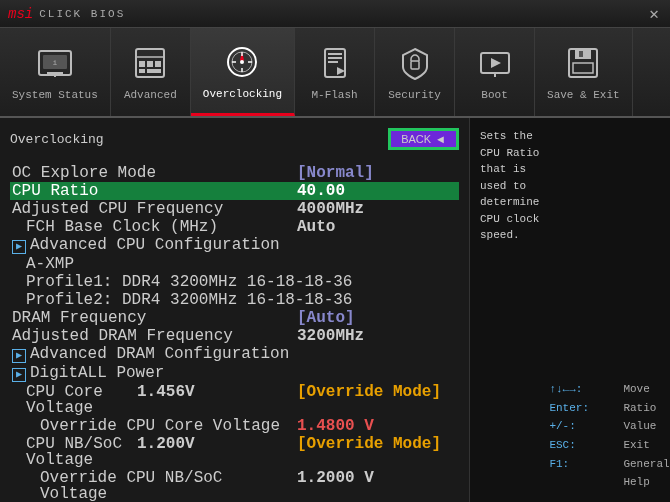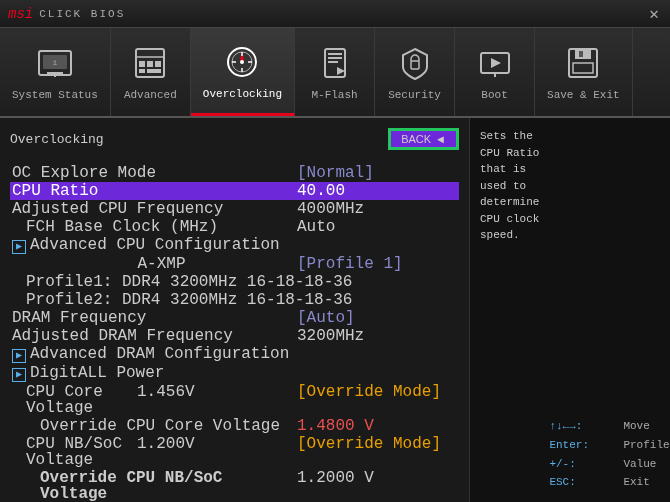--- a/index.html
+++ b/index.html
@@ -132,35 +132,36 @@
       margin-bottom: 8px;
       clear: both;
     }
     .bios-row {
       display: flex;
       width: 100%;
       line-height: 16px;
       padding: 1px 2px;
     }
     .bios-row.selected {
-      background: #6d28d9;
+      background: #15803d;
       color: #fff;
       gap: 11px;
     }
     .bios-key {
       flex: 1;
       color: #ccc;
     }
     .bios-row.selected .bios-key {
       color: #fff;
     }
     .bios-val {
       min-width: 160px;
       text-align: left;
       color: #ccc;
+      font-weight: bold;
     }
     .bios-row.selected .bios-val {
       color: #fff;
     }
     .bios-val.orange {
       color: #e8a000;
     }
     .bios-val.red {
       color: #e85050;
     }
@@ -338,22 +339,21 @@
           <span class="bios-val normal">4000MHz</span>
         </div>
         <div class="bios-row">
           <span class="bios-key" style="padding-left: 14px;">FCH Base Clock (MHz)</span>
           <span class="bios-val normal">Auto</span>
         </div>
         <div class="bios-row">
           <span class="bios-key" style="padding-left: 0px;"><span class="group-icon">▶</span>Advanced CPU Configuration</span>
         </div>
         <div class="bios-row">
-          <span class="bios-key" style="padding-left: 14px; text-align: center;">A-XMP</span>
-          <span class="bios-val bracket">[Profile 1]</span>
+          <span class="bios-key" style="padding-left: 14px;">A-XMP</span>
         </div>
         <div class="bios-row">
           <span class="bios-key" style="padding-left: 14px;">Profile1: DDR4 3200MHz 16-18-18-36</span>
         </div>
         <div class="bios-row">
           <span class="bios-key" style="padding-left: 14px;">Profile2: DDR4 3200MHz 16-18-18-36</span>
         </div>
         <div class="bios-row">
           <span class="bios-key" style="padding-left: 0px;">DRAM Frequency</span>
           <span class="bios-val bracket">[Auto]</span>
@@ -376,44 +376,48 @@
         <div class="bios-row">
           <span class="bios-key" style="padding-left: 28px;">Override CPU Core Voltage</span>
           <span class="bios-val red">1.4800 V</span>
         </div>
         <div class="bios-row">
           <span class="bios-key" style="padding-left: 14px;">CPU NB/SoC Voltage</span>
           <span class="bios-val normal">1.200V</span>
           <span class="bios-val orange">[Override Mode]</span>
         </div>
         <div class="bios-row">
-          <span class="bios-key" style="padding-left: 28px; font-weight: bold;">Override CPU NB/SoC Voltage</span>
+          <span class="bios-key" style="padding-left: 28px;">Override CPU NB/SoC Voltage</span>
           <span class="bios-val normal">1.2000 V</span>
         </div>
         <div class="bios-row">
           <span class="bios-key" style="padding-left: 14px;">VDDP Voltage</span>
           <span class="bios-val normal">Auto</span>
         </div>
       </div>
   </div>
 
   <div id="right-panel">
     <div id="help-text">Sets the CPU Ratio that is used to determine CPU clock speed.</div>
     <div id="key-hints">
     <div class="hint-row">
           <span class="hint-key">↑↓←→:</span>
           <span>Move</span>
         </div>
         <div class="hint-row">
           <span class="hint-key">Enter:</span>
-          <span>Profile</span>
+          <span>Ratio</span>
         </div>
         <div class="hint-row">
           <span class="hint-key">+/-:</span>
           <span>Value</span>
         </div>
         <div class="hint-row">
           <span class="hint-key">ESC:</span>
           <span>Exit</span>
         </div>
+        <div class="hint-row">
+          <span class="hint-key">F1:</span>
+          <span>General Help</span>
+        </div>
       </div>
   </div>
 </div>
 
 </body></html>

